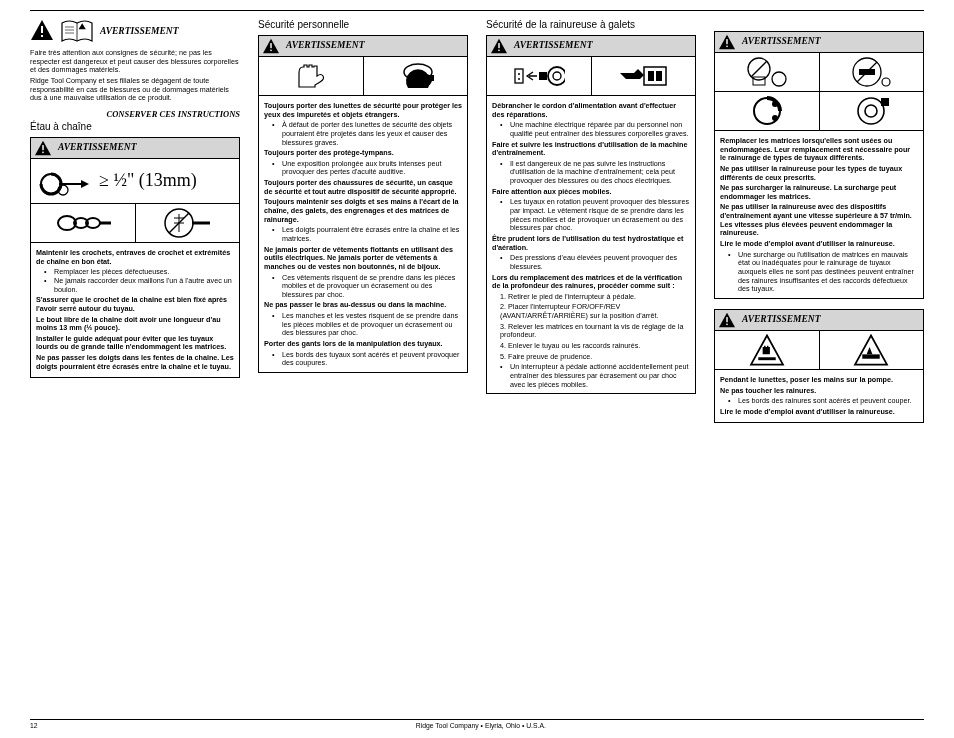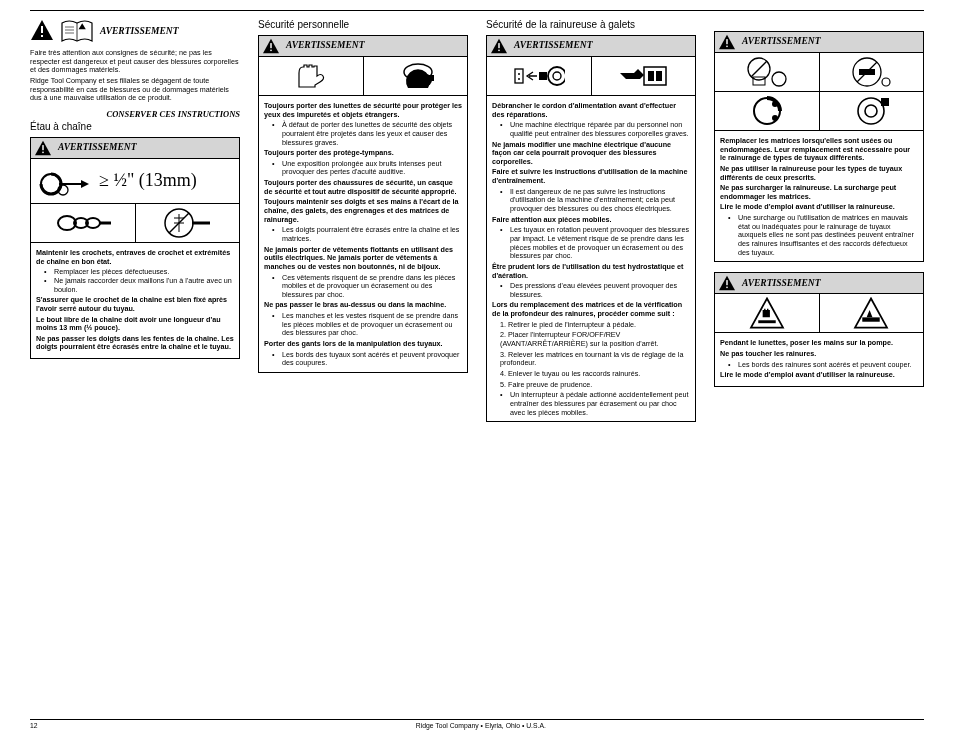--- a/index.html
+++ b/index.html
@@ -184,20 +184,21 @@
           <div class="bul ind">
               <span class="dot">•</span>
               <span>Remplacer les pièces défectueuses.</span>
             </div>
           <div class="bul ind">
               <span class="dot">•</span>
               <span>Ne jamais raccorder deux maillons l'un à l'autre avec un boulon.</span>
             </div>
           <p class="heavy">S'assurer que le crochet de la chaîne est bien fixé après l'avoir serré autour du tuyau.</p>
           <p class="heavy">Le bout libre de la chaîne doit avoir une longueur d'au moins 13 mm (½ pouce).</p>
+          <p class="heavy">Installer le guide adéquat pour éviter que les tuyaux lourds ou de grande taille n'endommagent les matrices.</p>
           <p class="heavy">Ne pas passer les doigts dans les fentes de la chaîne. Les doigts pourraient être écrasés entre la chaîne et le tuyau.</p>
         </div>
       </div>
     </div>
 
     <div class="col">
       <div class="sect-title">Sécurité personnelle</div>
       <div class="warn-box">
         <div class="warn-bar">
           <span>
@@ -301,21 +302,20 @@
             </svg>
               </span>
             </div>
         </div>
         <div class="warn-body">
           <p class="heavy">Débrancher le cordon d'alimentation avant d'effectuer des réparations.</p>
           <div class="bul ind">
               <span class="dot">•</span>
               <span>Une machine électrique réparée par du personnel non qualifié peut entraîner des blessures corporelles graves.</span>
             </div>
-          <p class="heavy">Ne jamais modifier une machine électrique d'aucune façon car cela pourrait provoquer des blessures corporelles.</p>
           <p class="heavy">Faire et suivre les instructions d'utilisation de la machine d'entraînement.</p>
           <div class="bul ind">
               <span class="dot">•</span>
               <span>Il est dangereux de ne pas suivre les instructions d'utilisation de la machine d'entraînement; cela peut provoquer des blessures ou des chocs électriques.</span>
             </div>
           <p class="heavy">Faire attention aux pièces mobiles.</p>
           <div class="bul ind">
               <span class="dot">•</span>
               <span>Les tuyaux en rotation peuvent provoquer des blessures par impact. Le vêtement risque de se prendre dans les pièces mobiles et de provoquer un écrasement ou des blessures par choc.</span>
             </div>
@@ -390,20 +390,21 @@
               <circle cx="22" cy="17" r="6" fill="none" stroke="#000" stroke-width="1.6"></circle>
               <rect x="32" y="4" width="8" height="8" fill="#000"></rect>
             </svg>
               </span>
             </div>
         </div>
         <div class="warn-body">
           <p class="heavy">Remplacer les matrices lorsqu'elles sont usées ou endommagées. Leur remplacement est nécessaire pour le rainurage de types de tuyaux différents.</p>
           <p class="heavy">Ne pas utiliser la rainureuse pour les types de tuyaux différents de ceux prescrits.</p>
           <p class="heavy">Ne pas surcharger la rainureuse. La surcharge peut endommager les matrices.</p>
+          <p class="heavy">Ne pas utiliser la rainureuse avec des dispositifs d'entraînement ayant une vitesse supérieure à 57 tr/min. Les vitesses plus élevées peuvent endommager la rainureuse.</p>
           <p class="heavy">Lire le mode d'emploi avant d'utiliser la rainureuse.</p>
           <div class="bul ind">
               <span class="dot">•</span>
               <span>Une surcharge ou l'utilisation de matrices en mauvais état ou inadéquates pour le rainurage de tuyaux auxquels elles ne sont pas destinées peuvent entraîner des rainures insuffisantes et des raccords défectueux des tuyaux.</span>
             </div>
         </div>
       </div>
 
       <div class="warn-box" style="margin-top:10px;">
         <div class="warn-bar">

